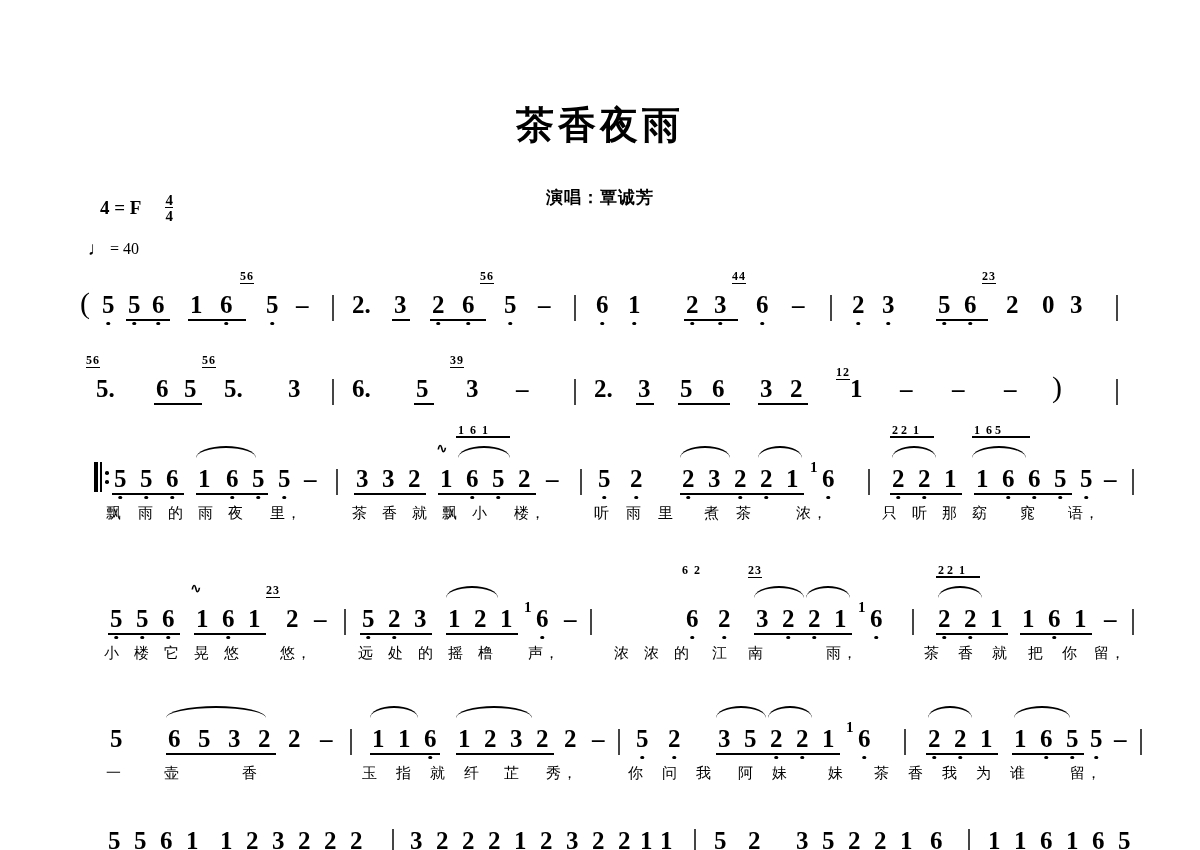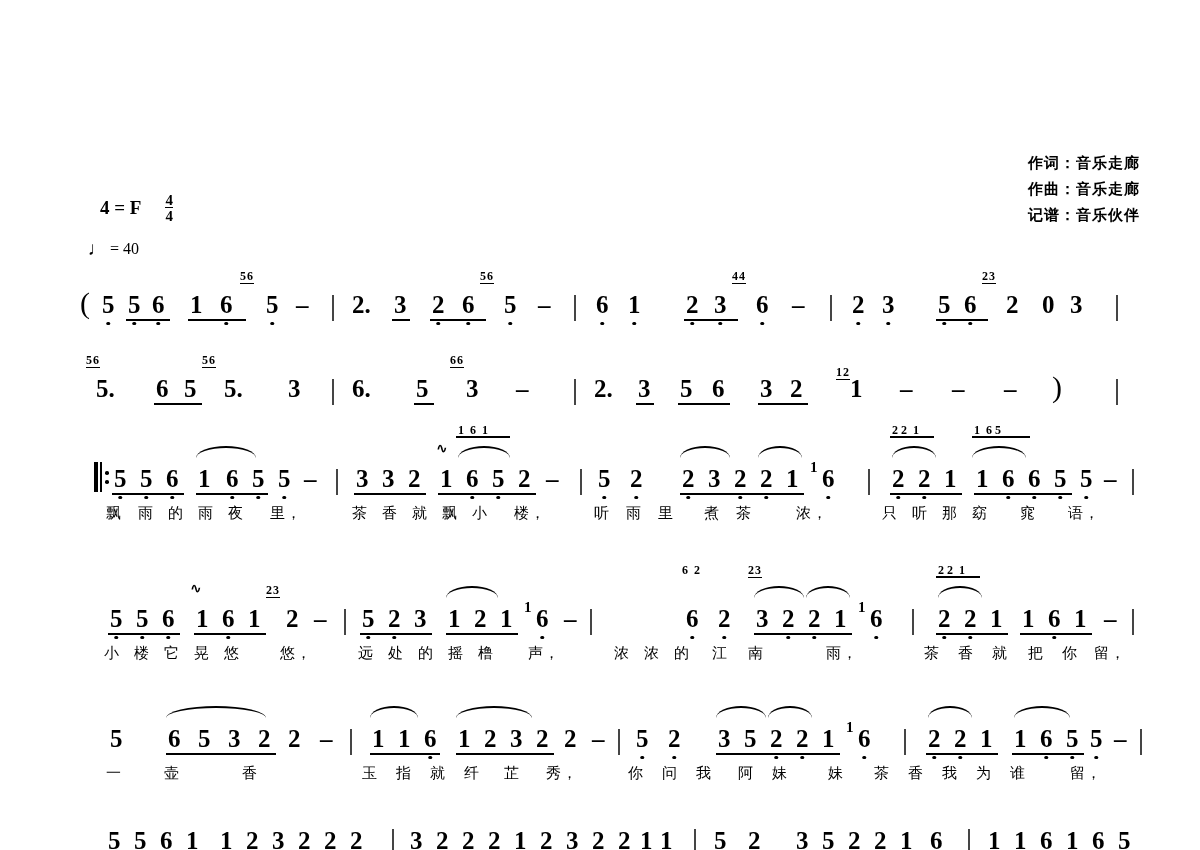--- a/index.html
+++ b/index.html
@@ -201,26 +201,23 @@
     position: absolute;
     font-size: 15px;
     font-weight: bold;
   }
 </style>
 </head>
 <body>
 
 <div class="sheet">
 
-
-  <div class="credits">
-    <div>作词：音乐走廊</div>
-    <div>作曲：音乐走廊</div>
-    <div>记谱：音乐伙伴</div>
-  </div>
+  <div class="title">茶香夜雨</div>
+  <div class="singer">演唱：覃诚芳</div>
+
 
   <div class="keysig">
     <span>4 = F</span>
     <span class="frac">
       <span class="num">4</span>
       <span class="den">4</span>
     </span>
   </div>
 
   <div class="tempo">
@@ -297,21 +294,21 @@
       <span class="beam" style="left:74px;bottom:-3px;width:48px;"></span>
       <span class="tok" style="left:144px;">5.</span>
 
       <span class="tok" style="left:208px;">3</span>
       <span class="tok bar" style="left:250px;">|</span>
 
       <span class="tok" style="left:272px;">6.</span>
 
       <span class="tok" style="left:336px;">5</span>
       <span class="beam" style="left:334px;bottom:-3px;width:20px;"></span>
-      <span class="orn" style="left:370px;bottom:36px;">66</span>
+      <span class="orn" style="left:370px;bottom:36px;">39</span>
       <span class="tok" style="left:386px;">3</span>
 
       <span class="tok" style="left:436px;">–</span>
       <span class="tok bar" style="left:492px;">|</span>
 
       <span class="tok" style="left:514px;">2.</span>
       <span class="tok" style="left:558px;">3</span>
       <span class="beam" style="left:556px;bottom:-3px;width:18px;"></span>
 
       <span class="tok" style="left:600px;">5</span>

